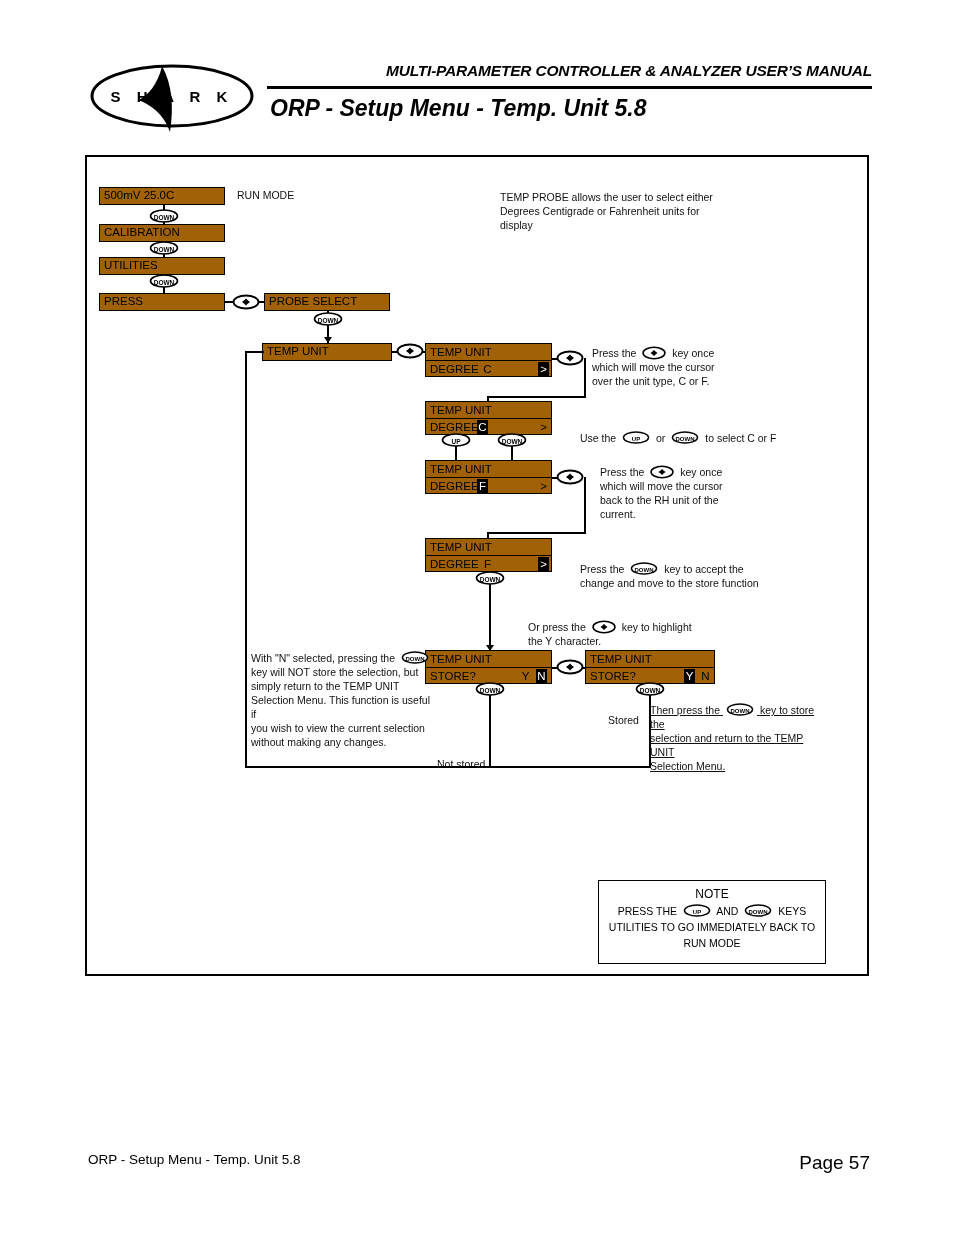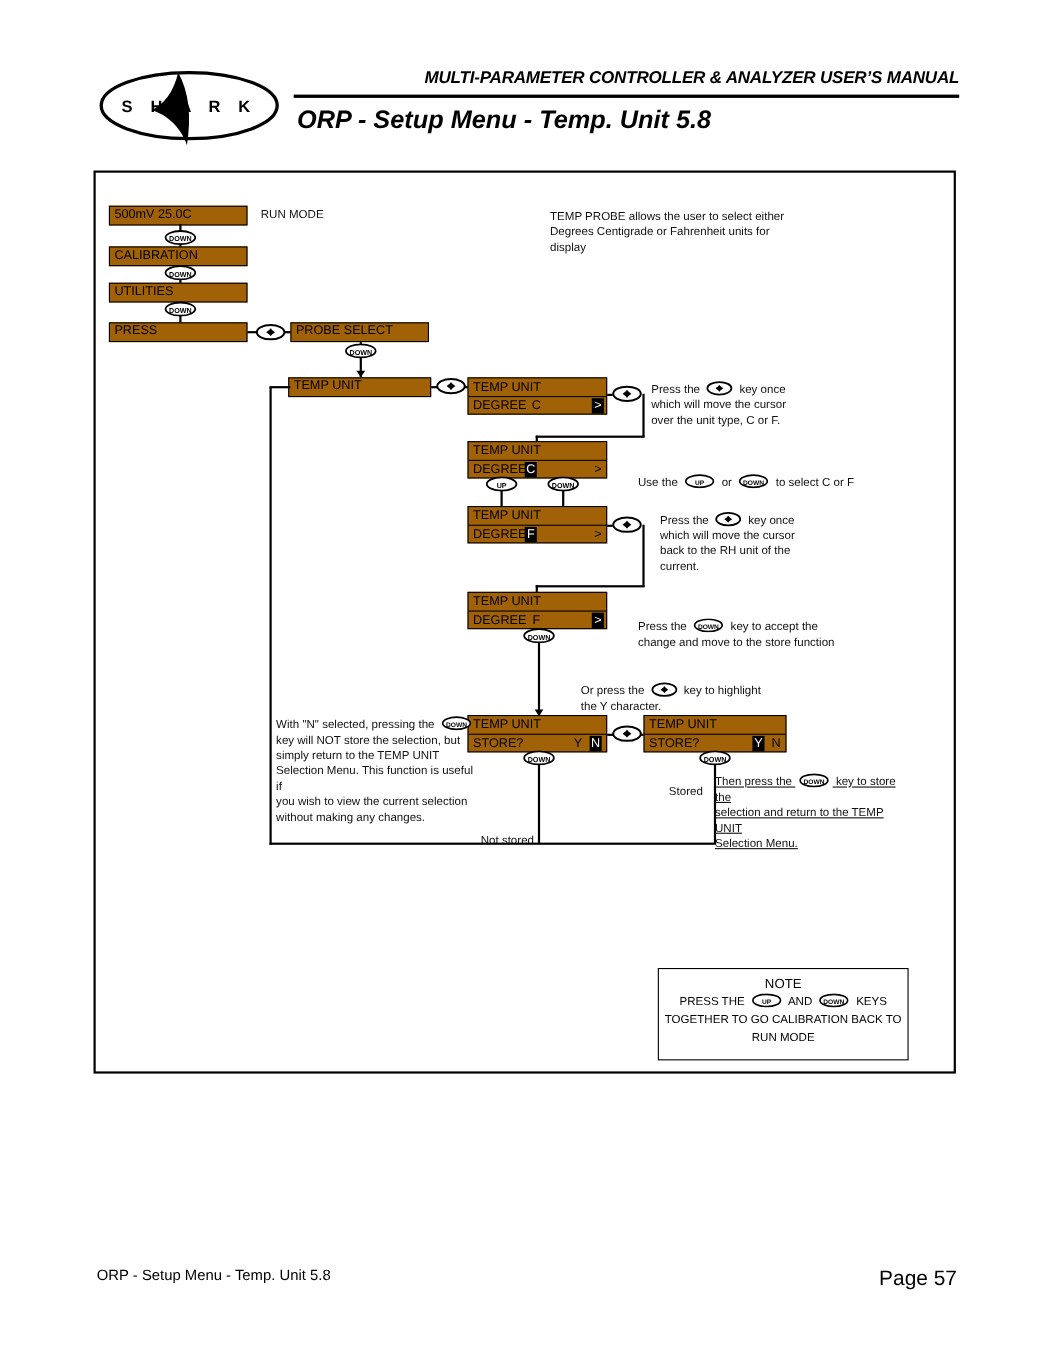--- a/index.html
+++ b/index.html
@@ -533,18 +533,18 @@
     </span>
     <span>AND</span>
     <span class="inline-key">
       <svg width="30" height="13" viewBox="0 0 30 14">
         <ellipse cx="15" cy="7" rx="13.5" ry="6" fill="#fff" stroke="#000" stroke-width="1.6"></ellipse>
         <text x="15" y="10.5" font-family="'Liberation Sans', sans-serif" font-size="6.5" font-weight="bold" text-anchor="middle" fill="#000">DOWN</text>
       </svg>
     </span>
     <span>KEYS</span>
   </div>
-  <div>TOGETHER TO GO CALIBRATION BACK TO</div>
+  <div>UTILITIES TO GO IMMEDIATELY BACK TO</div>
   <div>RUN MODE</div>
 </div>
 
 <div class="footer-left">ORP - Setup Menu - Temp. Unit 5.8</div>
 <div class="footer-right">Page 57</div>
 
 </body></html>

